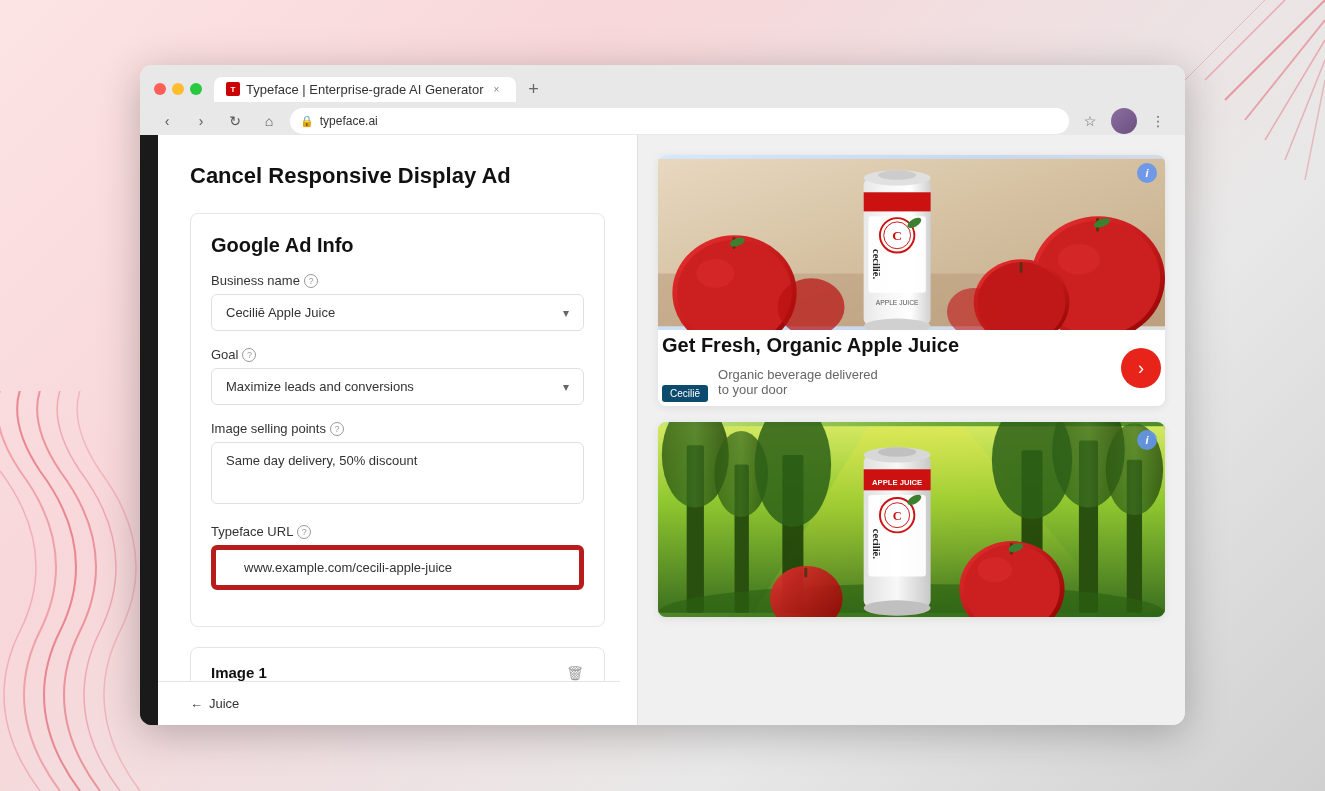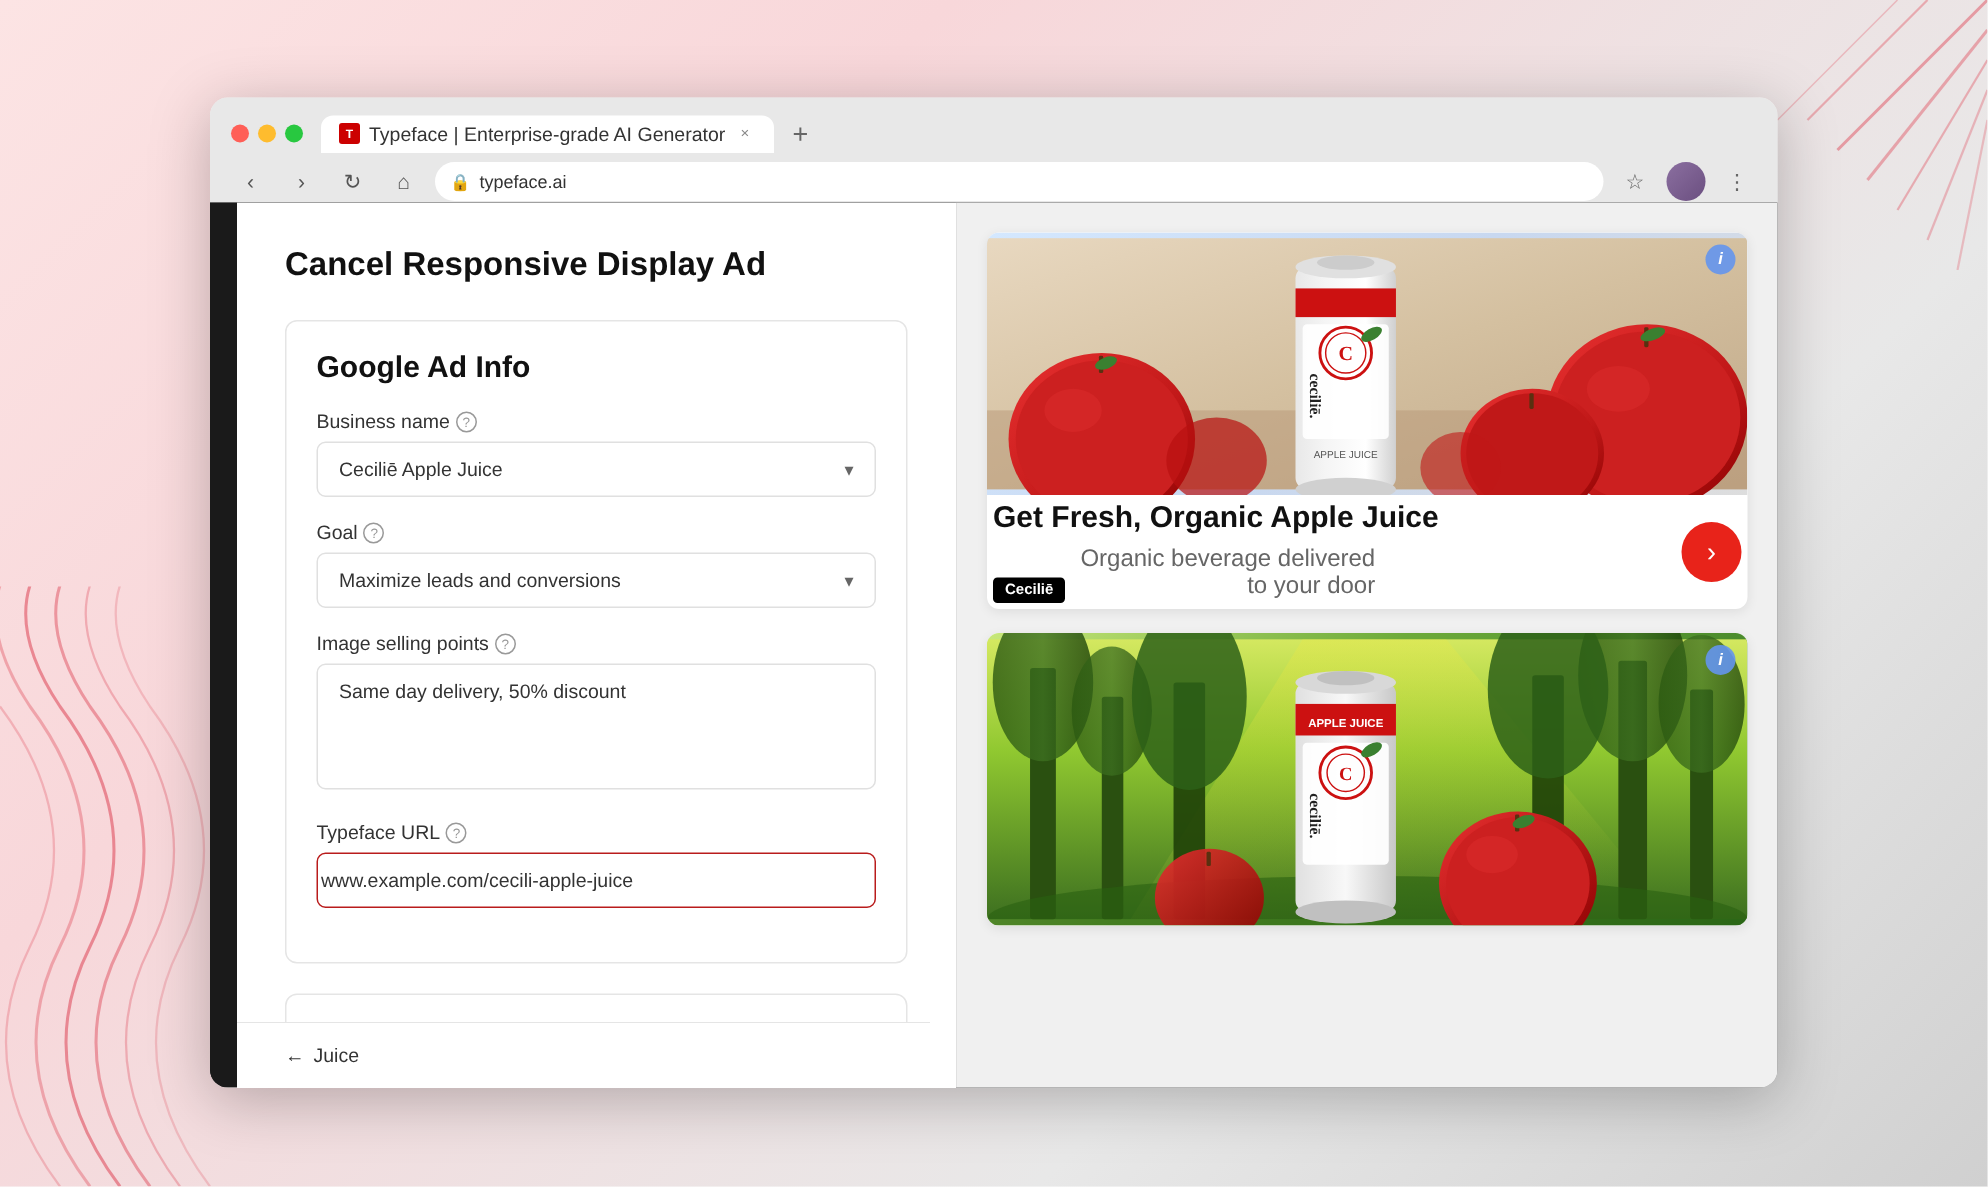--- a/index.html
+++ b/index.html
@@ -272,30 +272,30 @@
     .chevron-down { color: #666; font-size: 12px; }
 
     .textarea-field {
       width: 100%;
       border: 1px solid #e0e0e0;
       border-radius: 6px;
       padding: 10px 14px;
       font-size: 13px;
       color: #333;
       resize: none;
-      height: 84px;
+      height: 62px;
       font-family: inherit;
       outline: none;
     }
 
     .input-field {
       width: 100%;
-      border: 1px solid #b91c1c;
+      border: 5px solid #b91c1c;
       border-radius: 6px;
-      padding: 10px 2px;
+      padding: 10px 28px;
       font-size: 13px;
       color: #333;
       font-family: inherit;
       outline: none;
     }
 
     
     .image-section-card {
       border: 1px solid #e5e5e5;
       border-radius: 8px;
@@ -464,32 +464,32 @@
       font-weight: 700;
       color: #111;
       margin-bottom: 4px;
     }
     .ad1-brand-row {
       display: flex;
       align-items: center;
       gap: 10px;
     }
     .ad1-brand-logo {
-      background: #000000;
+      background: #0c4a6e;
       color: white;
       font-size: 10px;
-      font-weight: bold;
+      font-weight: normal;
       padding: 3px 8px;
       border-radius: 3px;
       margin-top: 24px;
     }
     .ad1-desc {
-      font-size: 16px;
+      font-size: 13px;
       color: #666;
-      text-align: right;
+      text-align: left;
     }
     .ad1-cta {
       width: 40px;
       height: 40px;
       background: #e8231a;
       border-radius: 50%;
       display: flex;
       align-items: center;
       justify-content: center;
       color: white;

